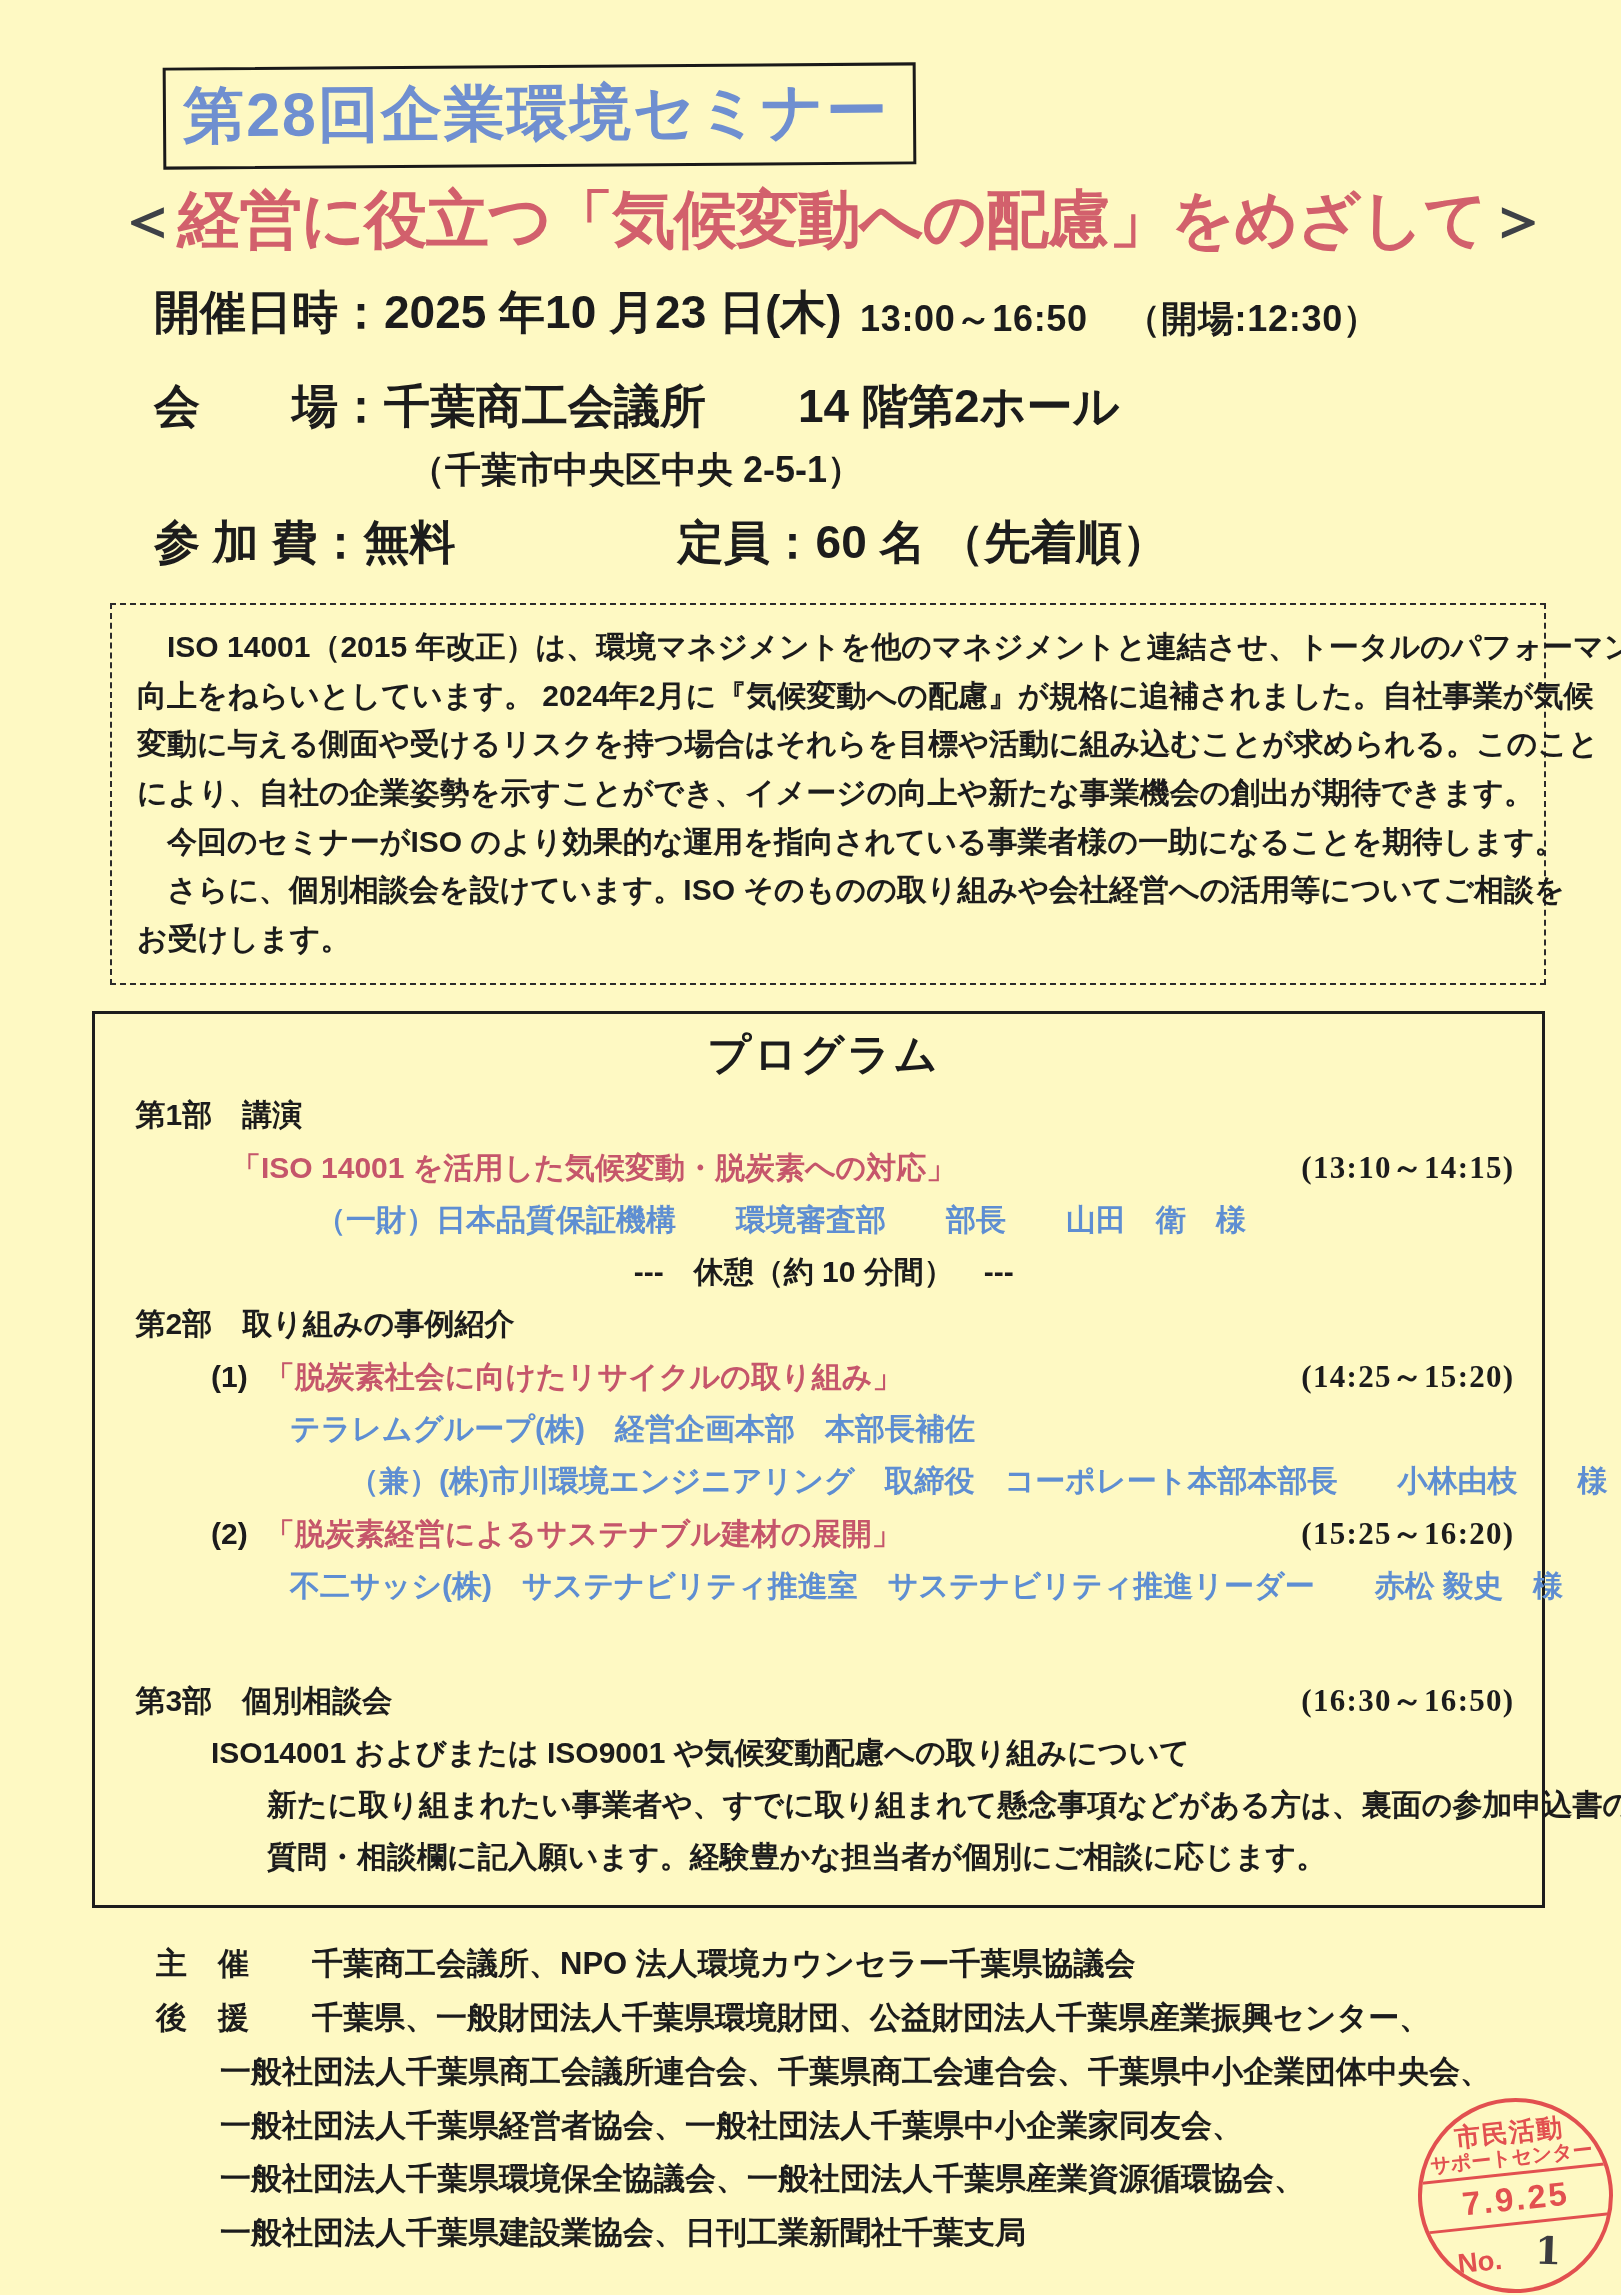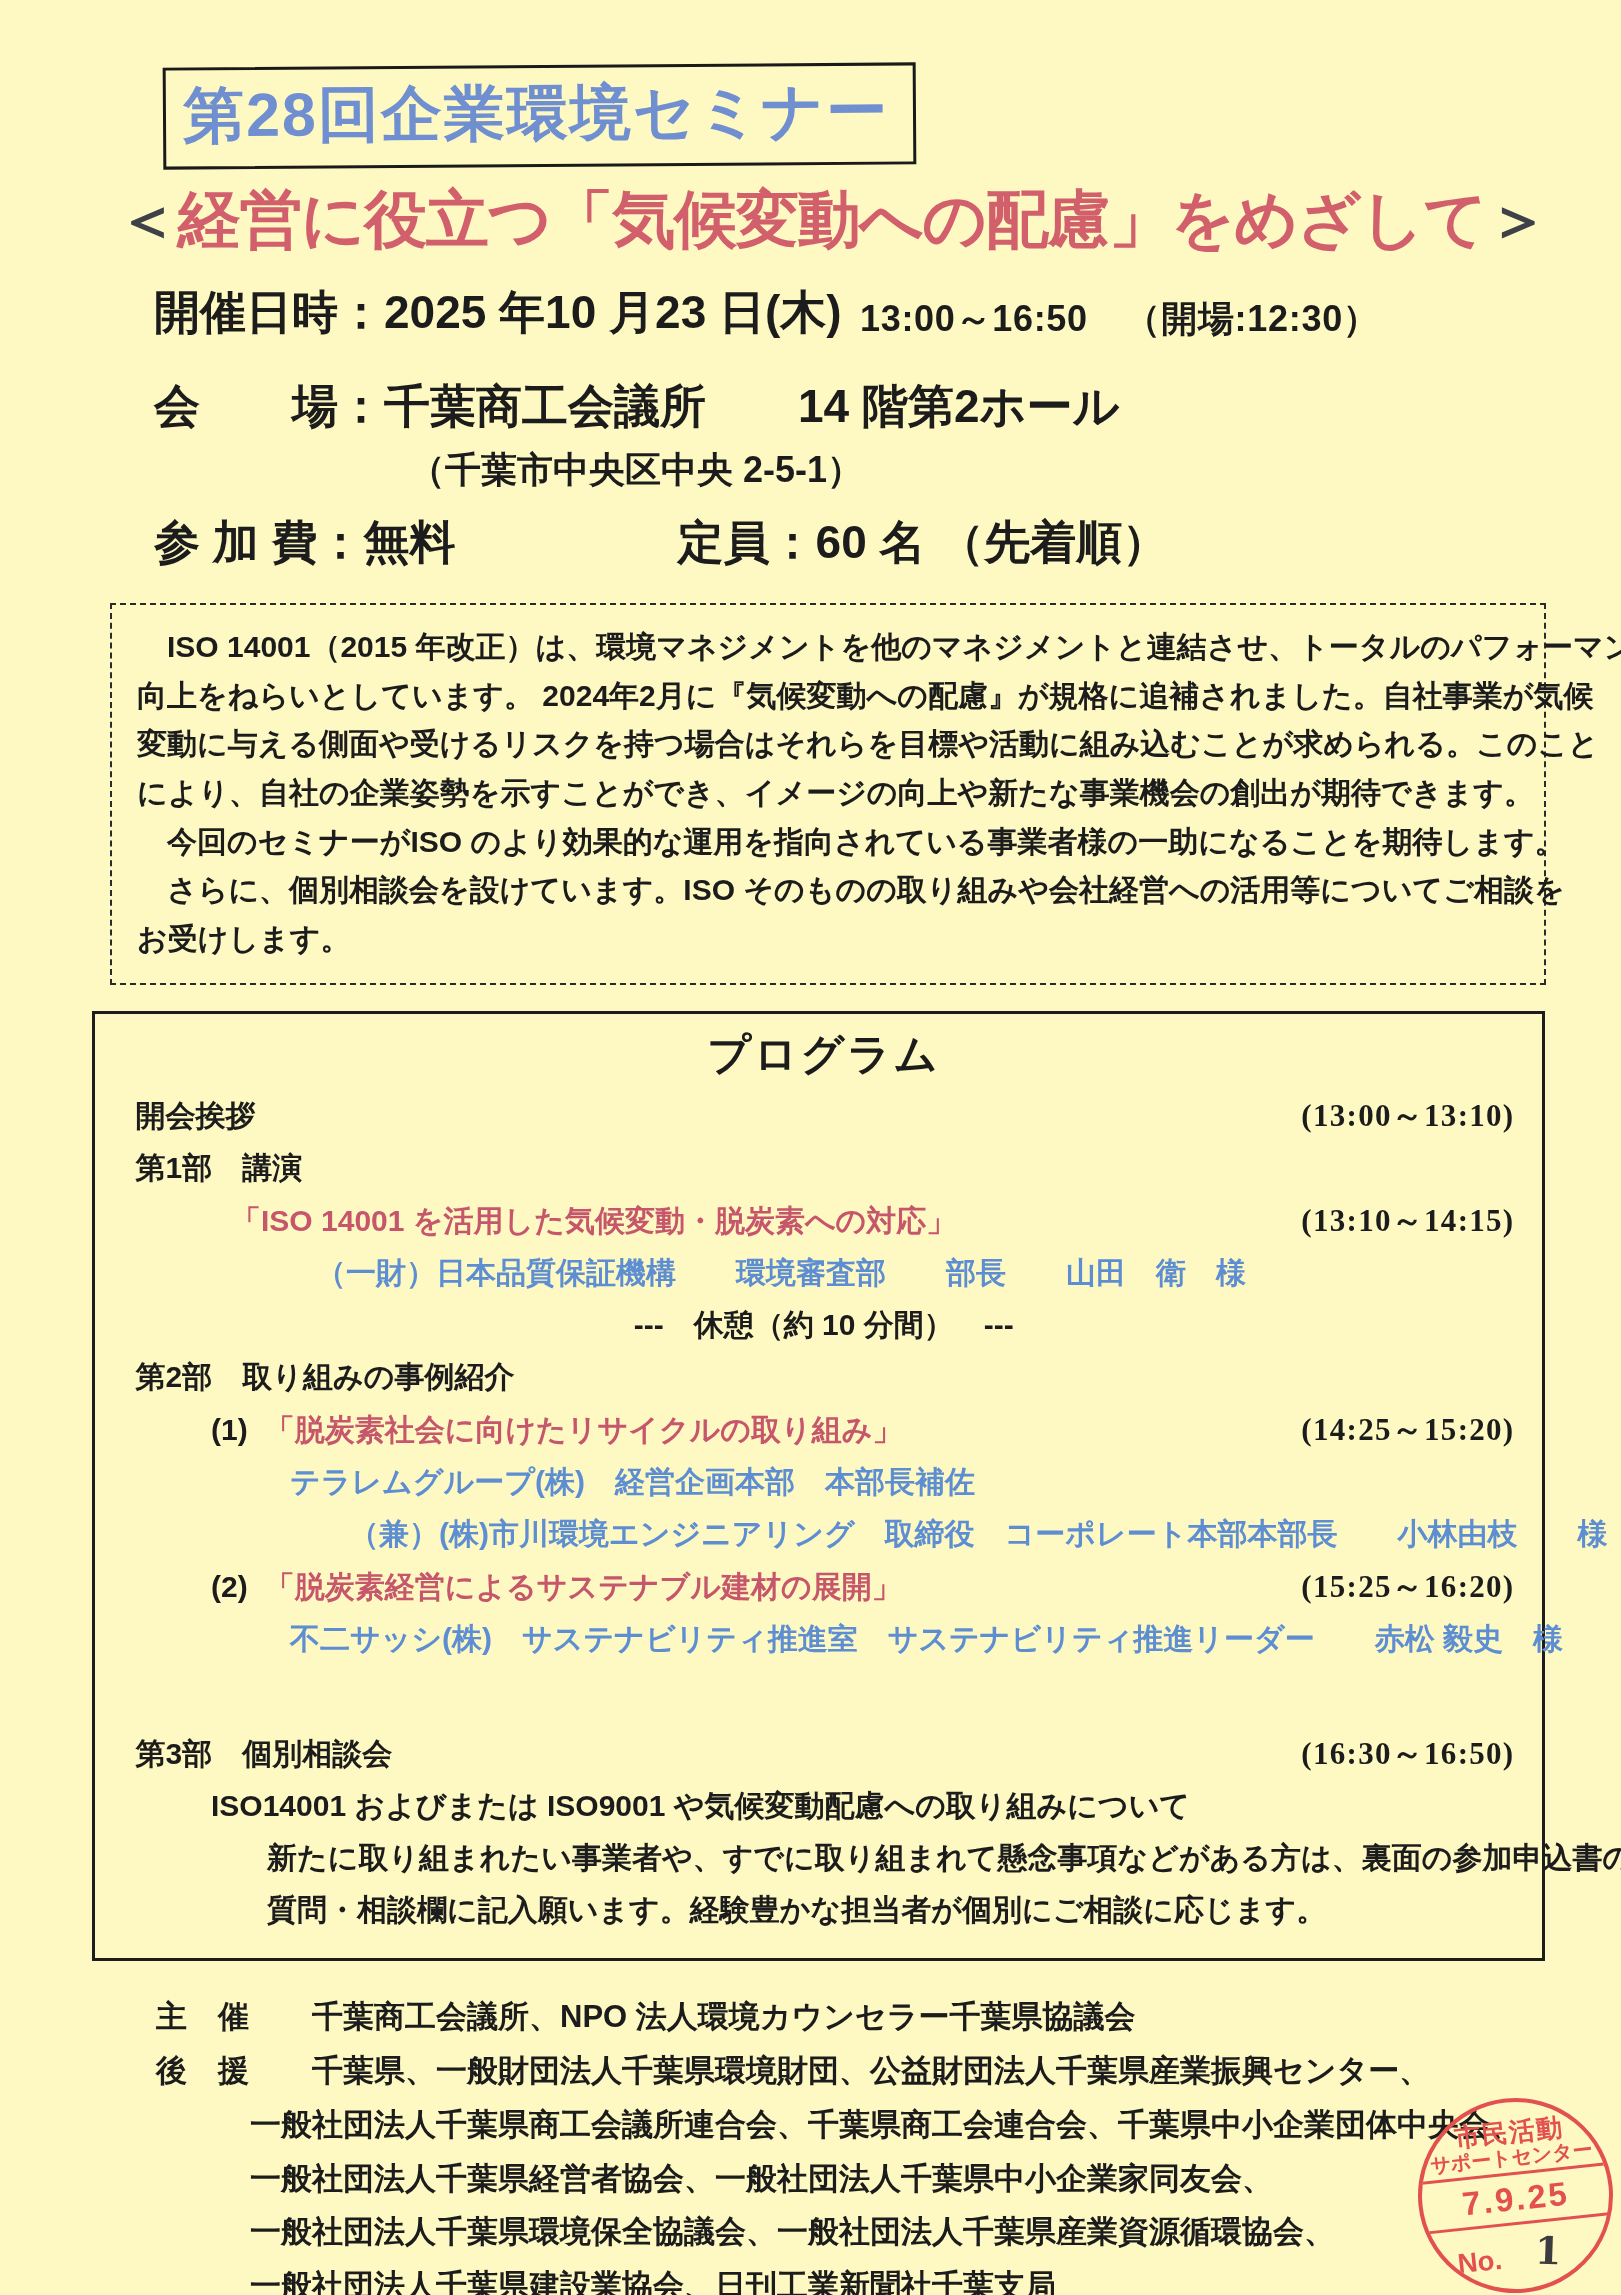--- a/index.html
+++ b/index.html
@@ -72,21 +72,21 @@
   .center{justify-content:center;}
   .red{color:#c5566b;}
   .blue{color:#5e8ed2;}
   .gap-big{margin-top:73px;}
   .num{color:#1c1c1c;margin-right:17px;}
   
   .sponsors{margin:35px 0 0 156px;font-size:31px;}
   .sp-row{display:flex;margin-top:11.8px;white-space:nowrap;}
   .sp-label{width:156px;font-weight:bold;flex:none;}
   .sp-val{font-weight:600;}
-  .sp-extra{margin-left:94px;margin-top:11.8px;font-weight:600;white-space:nowrap;}
+  .sp-extra{margin-left:64px;margin-top:11.8px;font-weight:600;white-space:nowrap;}
   
   .stamp{
     position:absolute;left:1418px;top:2098px;
     width:195px;height:195px;
     border:4.6px solid #e25050;border-radius:50%;
     box-sizing:border-box;overflow:hidden;
     color:#e25050;transform:rotate(-6deg);
     background:transparent;
   }
   .stamp .org1{margin-top:17px;text-align:center;font-size:26px;font-weight:bold;letter-spacing:1.3px;line-height:1.05;}
@@ -136,24 +136,20 @@
     <div>により、自社の企業姿勢を示すことができ、イメージの向上や新たな事業機会の創出が期待できます。</div>
     <div>　今回のセミナーがISO のより効果的な運用を指向されている事業者様の一助になることを期待します。</div>
     <div>　さらに、個別相談会を設けています。ISO そのものの取り組みや会社経営への活用等についてご相談を</div>
     <div>お受けします。</div>
   </div>
 
   
   <div class="program-box">
     <div class="program-title">プログラム</div>
 
-    <div class="prow">
-      <span class="txt ind0">開会挨拶</span>
-      <span class="time">(13:00～13:10)</span>
-    </div>
 
     <div class="prow">
       <span class="txt ind0">第1部　講演</span>
     </div>
 
     <div class="prow">
       <span class="txt ind-red red">「ISO 14001 を活用した気候変動・脱炭素への対応」</span>
       <span class="time">(13:10～14:15)</span>
     </div>
 

